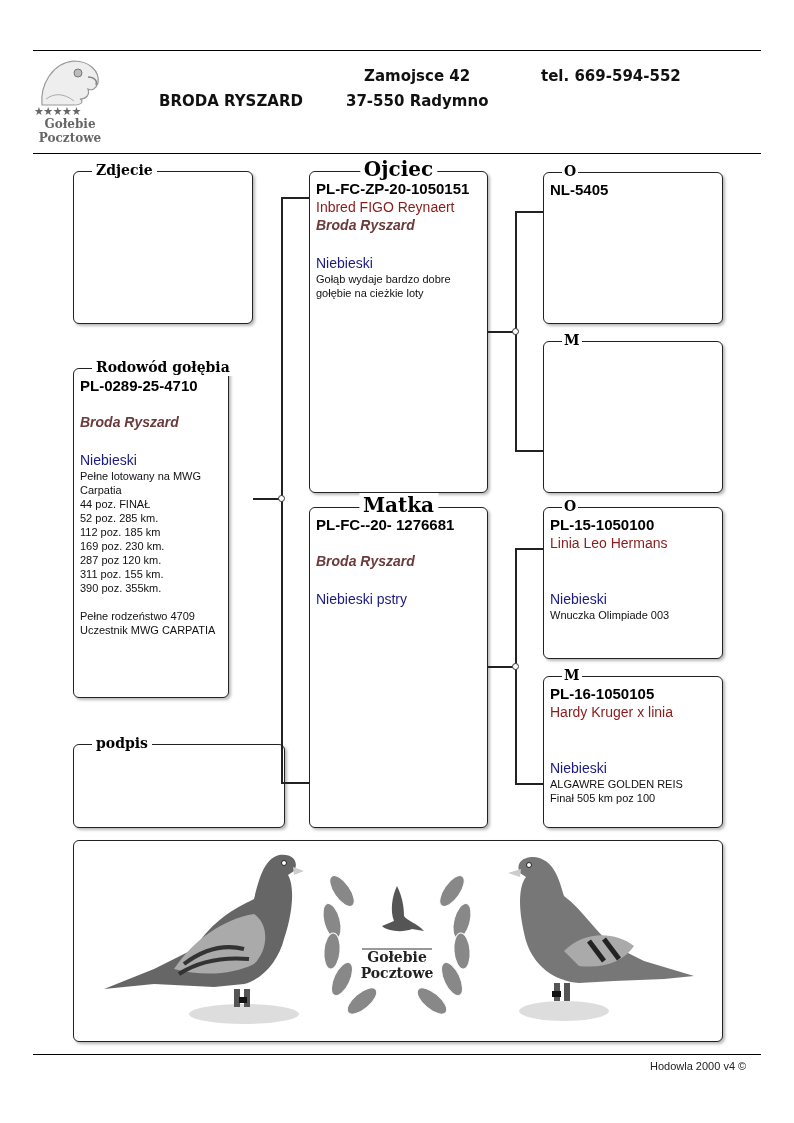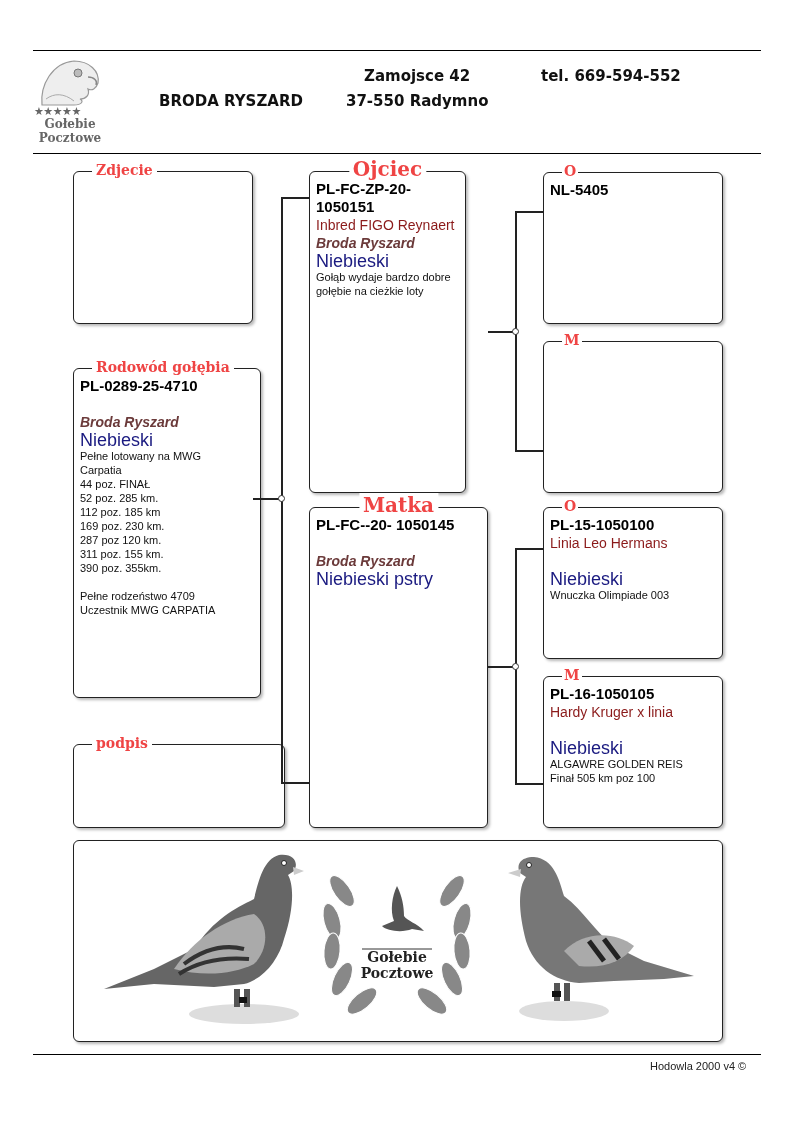--- a/index.html
+++ b/index.html
@@ -1,29 +1,29 @@
 <!DOCTYPE html>
 <html><head>
 <meta charset="utf-8">
 <style>
   html,body{margin:0;padding:0;background:#fff;}
   body{width:794px;height:1123px;position:relative;font-family:"Liberation Sans",sans-serif;color:#000;overflow:hidden;}
   .hr{position:absolute;left:33px;width:728px;height:1px;background:#000;}
   .hdr-text{position:absolute;font-family:"DejaVu Sans",sans-serif;font-weight:bold;font-size:15px;color:#111;white-space:nowrap;}
   .logo{position:absolute;left:34px;top:55px;width:72px;height:92px;}
   .box{position:absolute;border:1.5px solid #222;border-radius:6px;background:#fff;box-shadow:2px 2px 3px rgba(0,0,0,0.28);box-sizing:border-box;}
-  .legend{position:absolute;top:-11px;background:#fff;font-family:"DejaVu Serif",serif;font-weight:bold;color:#ef4444;padding:0 4px;white-space:nowrap;line-height:18px;text-align:right;}
+  .legend{position:absolute;top:-11px;background:#fff;font-family:"DejaVu Serif",serif;font-weight:bold;color:#000000;padding:0 4px;white-space:nowrap;line-height:18px;text-align:right;}
   .legend.small{font-size:14px;left:18px;}
   .legend.big{font-size:20px;top:-15px;line-height:24px;left:50%;transform:translateX(-50%);}
   .legend.letter{font-size:14px;left:18px;padding:0 2px;}
   .content{position:absolute;left:6px;right:4px;top:8px;}
   .ring{font-weight:bold;font-size:15px;color:#000;line-height:18px;}
   .name{font-size:14px;color:#8b1a1a;line-height:18px;}
   .breeder{font-size:14px;color:#6b3a3a;font-weight:bold;font-style:italic;line-height:18px;}
-  .color{font-size:18px;color:#1a1a80;line-height:18px;}
+  .color{font-size:14px;color:#1a1a80;line-height:18px;margin-top:20px;}
   .desc{font-size:11px;color:#111;line-height:14px;}
   .gap{height:18px;}
   .line{position:absolute;background:#222;}
   .footer{position:absolute;left:650px;top:1060px;font-size:11px;color:#222;}
   .dot{position:absolute;width:5px;height:5px;border:1px solid #333;border-radius:50%;background:#fff;}
 </style>
 </head>
 <body>
 
 <div class="hr" style="top:50px;"></div>
@@ -44,21 +44,21 @@
 <div class="hdr-text" style="left:364px;top:67px;text-align:center;">Zamojsce 42</div>
 <div class="hdr-text" style="left:346px;top:92px;">37-550 Radymno</div>
 <div class="hdr-text" style="left:541px;top:67px;">tel. 669-594-552</div>
 
 <div class="hr" style="top:153px;"></div>
 
 <div class="box" style="left:73px;top:171px;width:180px;height:153px;">
   <span class="legend small">Zdjecie</span>
 </div>
 
-<div class="box" style="left:73px;top:368px;width:188px;height:330px;">
+<div class="box" style="left:73px;top:368px;width:156px;height:330px;">
   <span class="legend small">Rodowód gołębia</span>
   <div class="content">
     <div class="ring">PL-0289-25-4710</div>
     <div class="gap"></div>
     <div class="breeder">Broda Ryszard</div>
     <div class="color">Niebieski</div>
     <div class="desc">
       <div>Pełne lotowany na MWG</div>
       <div>Carpatia</div>
       <div>44 poz. FINAŁ</div>
@@ -78,38 +78,38 @@
 <div class="box" style="left:73px;top:744px;width:212px;height:84px;">
   <span class="legend small">podpis</span>
 </div>
 
 <div class="line" style="left:253px;top:498px;width:28px;height:1.5px;"></div>
 <div class="line" style="left:281px;top:197px;width:1.5px;height:586px;"></div>
 <div class="line" style="left:281px;top:197px;width:28px;height:1.5px;"></div>
 <div class="line" style="left:281px;top:782px;width:28px;height:1.5px;"></div>
 <div class="dot" style="left:278px;top:495px;"></div>
 
-<div class="box" style="left:309px;top:171px;width:157px;height:322px;">
+<div class="box" style="left:309px;top:171px;width:179px;height:322px;">
   <span class="legend big">Ojciec</span>
   <div class="content">
     <div class="ring">PL-FC-ZP-20-1050151</div>
     <div class="name">Inbred FIGO Reynaert</div>
     <div class="breeder">Broda Ryszard</div>
     <div class="color">Niebieski</div>
     <div class="desc">
       <div>Gołąb wydaje bardzo dobre</div>
       <div>gołębie na cieżkie loty</div>
     </div>
   </div>
 </div>
 
 <div class="box" style="left:309px;top:507px;width:179px;height:321px;">
   <span class="legend big">Matka</span>
   <div class="content">
-    <div class="ring">PL-FC--20- 1050145</div>
+    <div class="ring">PL-FC--20- 1276681</div>
     <div class="gap"></div>
     <div class="breeder">Broda Ryszard</div>
     <div class="color">Niebieski pstry</div>
   </div>
 </div>
 
 <div class="line" style="left:488px;top:331px;width:27px;height:1.5px;"></div>
 <div class="line" style="left:515px;top:211px;width:1.5px;height:240px;"></div>
 <div class="line" style="left:515px;top:211px;width:28px;height:1.5px;"></div>
 <div class="line" style="left:515px;top:450px;width:28px;height:1.5px;"></div>

